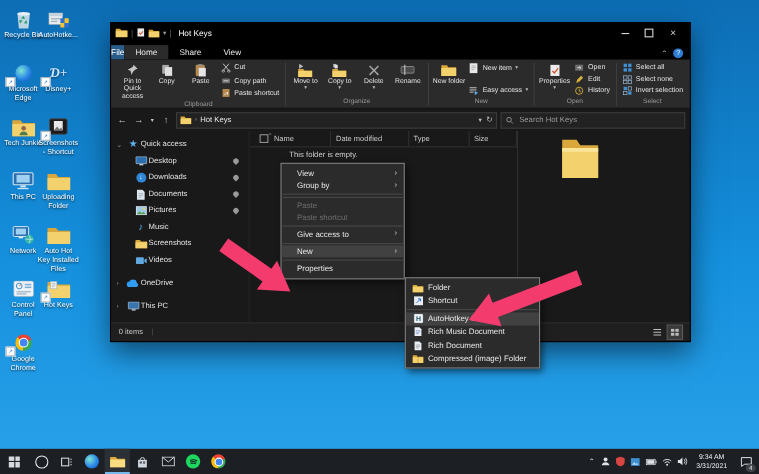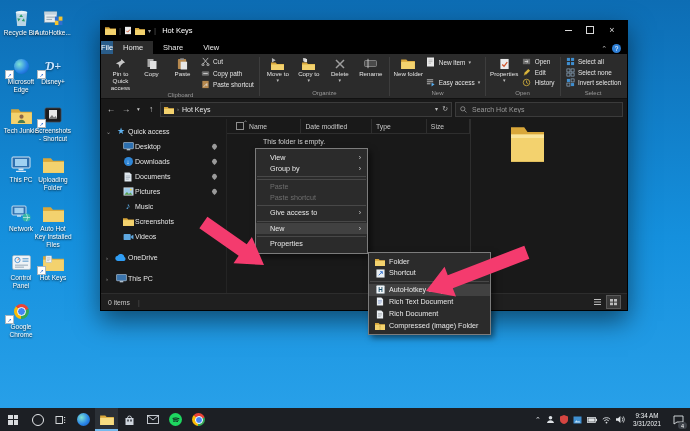--- a/index.html
+++ b/index.html
@@ -783,21 +783,21 @@
         </span>
         <span class="cm-label">AutoHotkey Script</span>
       </div>
       <div class="cm-item">
         <span class="mi">
           <svg width="8" height="9" viewBox="0 0 9 10">
             <path d="M1 .5h5l2 2v7H1z" fill="#e9eef2"></path>
             <path d="M2.3 4h4.4M2.3 5.5h4.4M2.3 7h3" stroke="#6d87c4" stroke-width=".6"></path>
           </svg>
         </span>
-        <span class="cm-label">Rich Text Document</span>
+        <span class="cm-label">Rich Music Document</span>
       </div>
       <div class="cm-item">
         <span class="mi">
           <svg width="8" height="9" viewBox="0 0 9 10">
             <path d="M1 .5h5l2 2v7H1z" fill="#e9eef2"></path>
             <path d="M2.3 4h4.4M2.3 5.5h4.4M2.3 7h3" stroke="#8a9096" stroke-width=".6"></path>
           </svg>
         </span>
         <span class="cm-label">Rich Document</span>
       </div>

